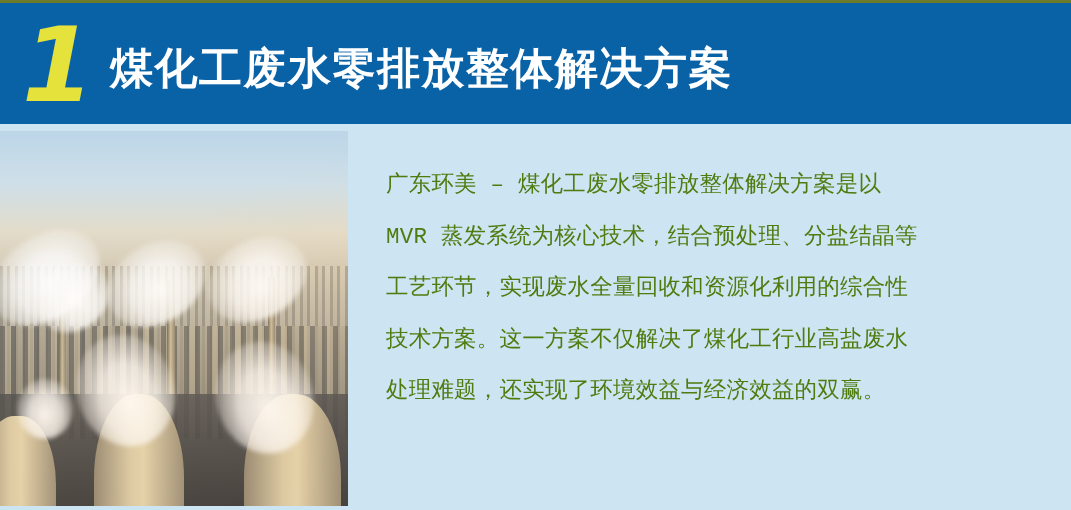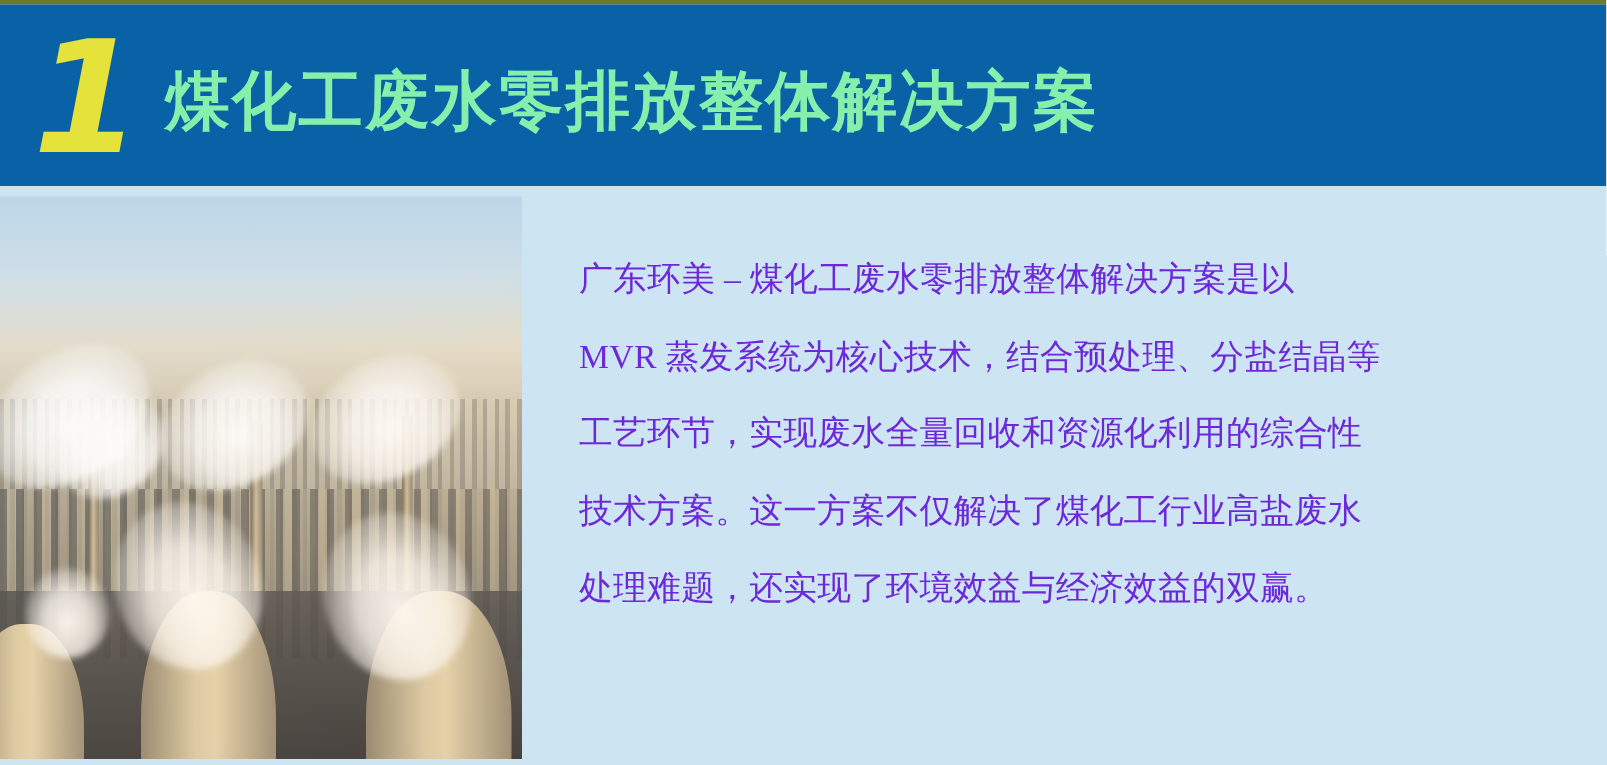--- a/index.html
+++ b/index.html
@@ -51,21 +51,21 @@
     font-style: italic;
     font-family: "DejaVu Sans", "Liberation Sans", sans-serif;
     letter-spacing: -2px;
     user-select: none;
   }
 
   .header-title {
     position: absolute;
     left: 110px;
     top: 40px;
-    color: #86efac;
+    color: #ffffff;
     font-size: 43px;
     line-height: 50px;
     font-weight: bold;
     letter-spacing: 1.5px;
     white-space: nowrap;
     font-family: "DejaVu Sans", "Liberation Sans", sans-serif;
   }
 
   
   .body-area {
@@ -182,25 +182,25 @@
   }
 
   
   .copy {
     position: absolute;
     left: 386px;
     top: 160px;
     width: 640px;
   }
   .copy p {
-    color: #6d28d9;
+    color: #4d7c0f;
     font-size: 22.5px;
     line-height: 51.5px;
     letter-spacing: 0.2px;
-    font-family: Liberation Serif, serif;
+    font-family: Liberation Mono, monospace;
     white-space: pre-wrap;
   }
 </style>
 </head>
 <body>
 
 <div class="page">
 
   <div class="top-rule"></div>
 

